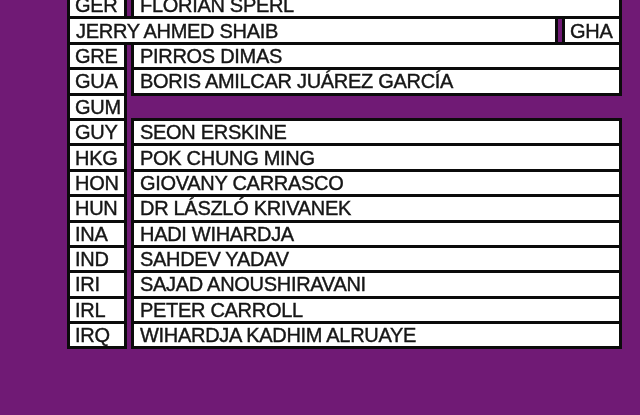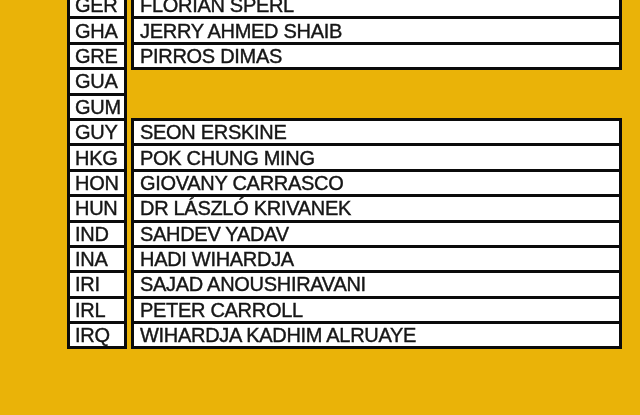--- a/index.html
+++ b/index.html
@@ -5,21 +5,21 @@
   html, body {
     margin: 0;
     padding: 0;
     background: #ffffff;
   }
   .page {
     position: relative;
     width: 640px;
     height: 415px;
     overflow: hidden;
-    background: #eab308;
+    background: #701a75;
     font-family: "Liberation Sans", sans-serif;
   }
   .roster-table {
     position: absolute;
     left: 67px;
     top: -9px;
   }
   .row {
     display: flex;
     column-gap: 4px;
@@ -55,29 +55,30 @@
 <body>
 
 <div class="page">
   <div class="roster-table">
 
     <div class="row">
       <div class="cell code">GER</div>
       <div class="cell name">FLORIAN SPERL</div>
     </div>
     <div class="row">
+      <div class="cell name">JERRY AHMED SHAIB</div>
       <div class="cell code">GHA</div>
-      <div class="cell name">JERRY AHMED SHAIB</div>
     </div>
     <div class="row">
       <div class="cell code">GRE</div>
       <div class="cell name">PIRROS DIMAS</div>
     </div>
     <div class="row">
       <div class="cell code">GUA</div>
+      <div class="cell name">BORIS AMILCAR JUÁREZ GARCÍA</div>
     </div>
     <div class="row">
       <div class="cell code">GUM</div>
     </div>
     <div class="row">
       <div class="cell code">GUY</div>
       <div class="cell name">SEON ERSKINE</div>
     </div>
     <div class="row">
       <div class="cell code">HKG</div>
@@ -85,26 +86,26 @@
     </div>
     <div class="row">
       <div class="cell code">HON</div>
       <div class="cell name">GIOVANY CARRASCO</div>
     </div>
     <div class="row">
       <div class="cell code">HUN</div>
       <div class="cell name">DR LÁSZLÓ KRIVANEK</div>
     </div>
     <div class="row">
+      <div class="cell code">INA</div>
+      <div class="cell name">HADI WIHARDJA</div>
+    </div>
+    <div class="row">
       <div class="cell code">IND</div>
       <div class="cell name">SAHDEV YADAV</div>
-    </div>
-    <div class="row">
-      <div class="cell code">INA</div>
-      <div class="cell name">HADI WIHARDJA</div>
     </div>
     <div class="row">
       <div class="cell code">IRI</div>
       <div class="cell name">SAJAD ANOUSHIRAVANI</div>
     </div>
     <div class="row">
       <div class="cell code">IRL</div>
       <div class="cell name">PETER CARROLL</div>
     </div>
     <div class="row">

